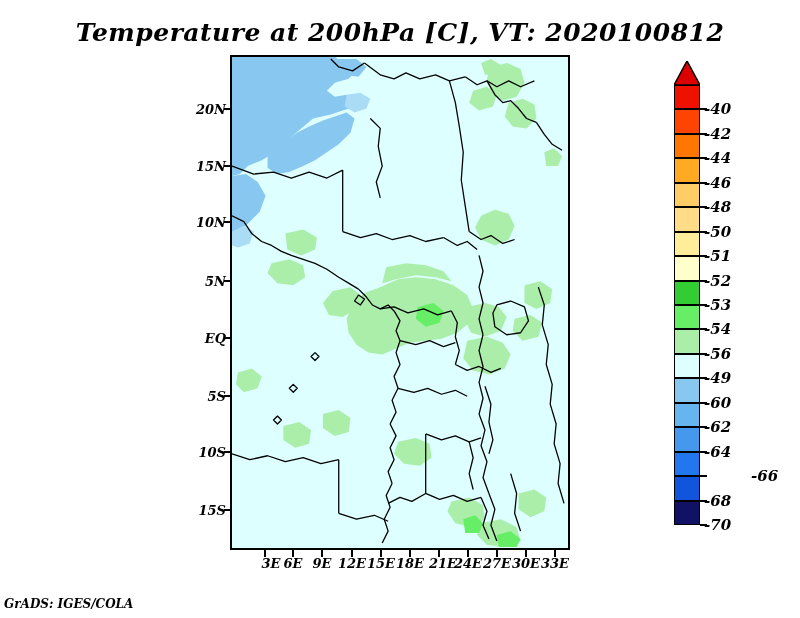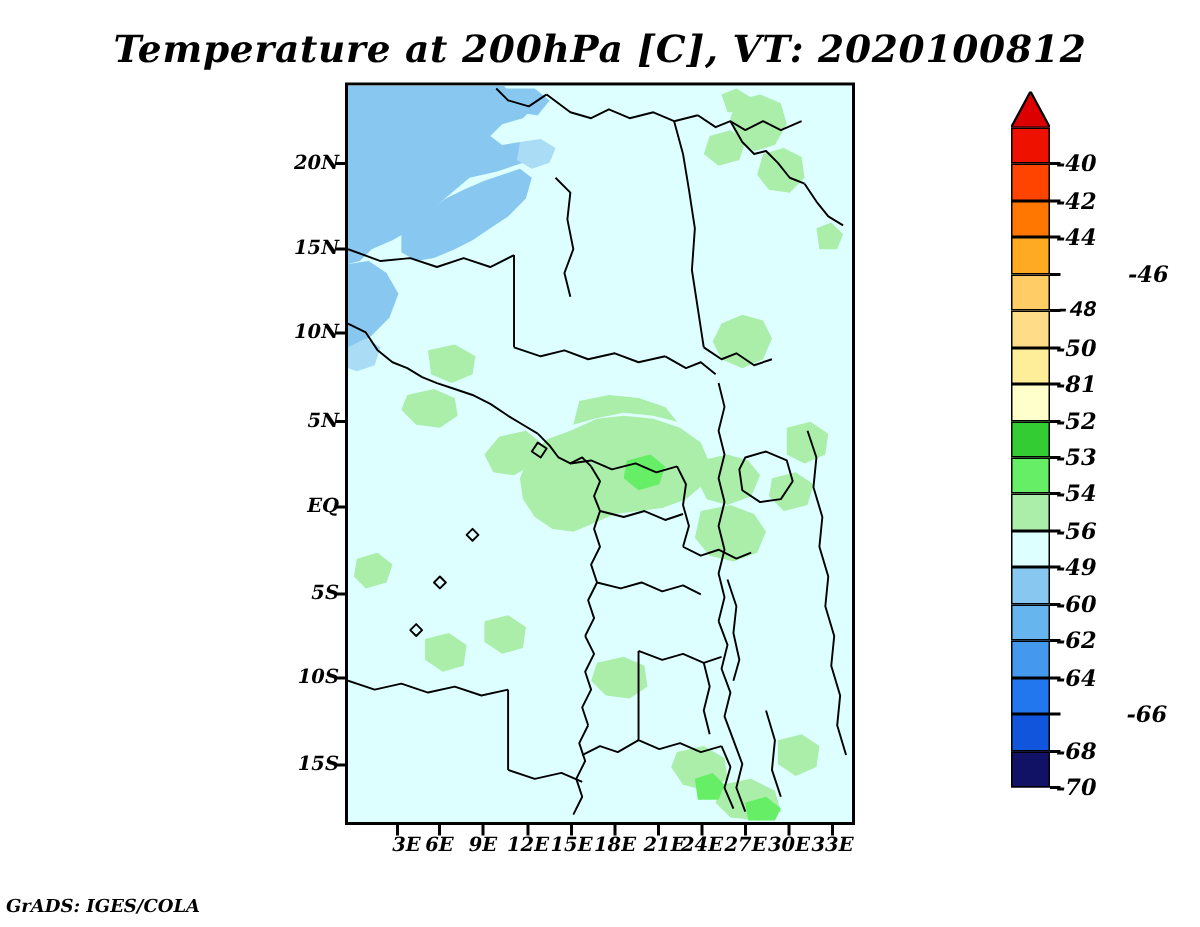--- a/index.html
+++ b/index.html
@@ -251,27 +251,27 @@
     <div class="cband" style="top: 366.667px; height: 24.4444px; background: rgb(34, 119, 238);"></div>
     <div class="cband" style="top: 391.111px; height: 24.4444px; background: rgb(17, 85, 221);"></div>
     <div class="cband" style="top: 415.556px; height: 24.4444px; background: rgb(17, 17, 102);"></div>
     <div class="ctick" style="top: 24.4444px;"></div>
     <div class="clabel" style="top: 24.4444px;">-40</div>
     <div class="ctick" style="top: 48.8889px;"></div>
     <div class="clabel" style="top: 48.8889px;">-42</div>
     <div class="ctick" style="top: 73.3333px;"></div>
     <div class="clabel" style="top: 73.3333px;">-44</div>
     <div class="ctick" style="top: 97.7778px;"></div>
-    <div class="clabel" style="top: 97.7778px; margin-left: 48px;">-46</div>
+    <div class="clabel" style="top: 97.7778px;">-46</div>
     <div class="ctick" style="top: 122.222px;"></div>
-    <div class="clabel" style="top: 122.222px; font-family: Liberation Mono, monospace;">-48</div>
+    <div class="clabel" style="top: 122.222px;">-48</div>
     <div class="ctick" style="top: 146.667px;"></div>
     <div class="clabel" style="top: 146.667px;">-50</div>
     <div class="ctick" style="top: 171.111px;"></div>
-    <div class="clabel" style="top: 171.111px;">-81</div>
+    <div class="clabel" style="top: 171.111px;">-51</div>
     <div class="ctick" style="top: 195.556px;"></div>
     <div class="clabel" style="top: 195.556px;">-52</div>
     <div class="ctick" style="top: 220px;"></div>
     <div class="clabel" style="top: 220px;">-53</div>
     <div class="ctick" style="top: 244.444px;"></div>
     <div class="clabel" style="top: 244.444px;">-54</div>
     <div class="ctick" style="top: 268.889px;"></div>
     <div class="clabel" style="top: 268.889px;">-56</div>
     <div class="ctick" style="top: 293.333px;"></div>
     <div class="clabel" style="top: 293.333px;">-49</div>

